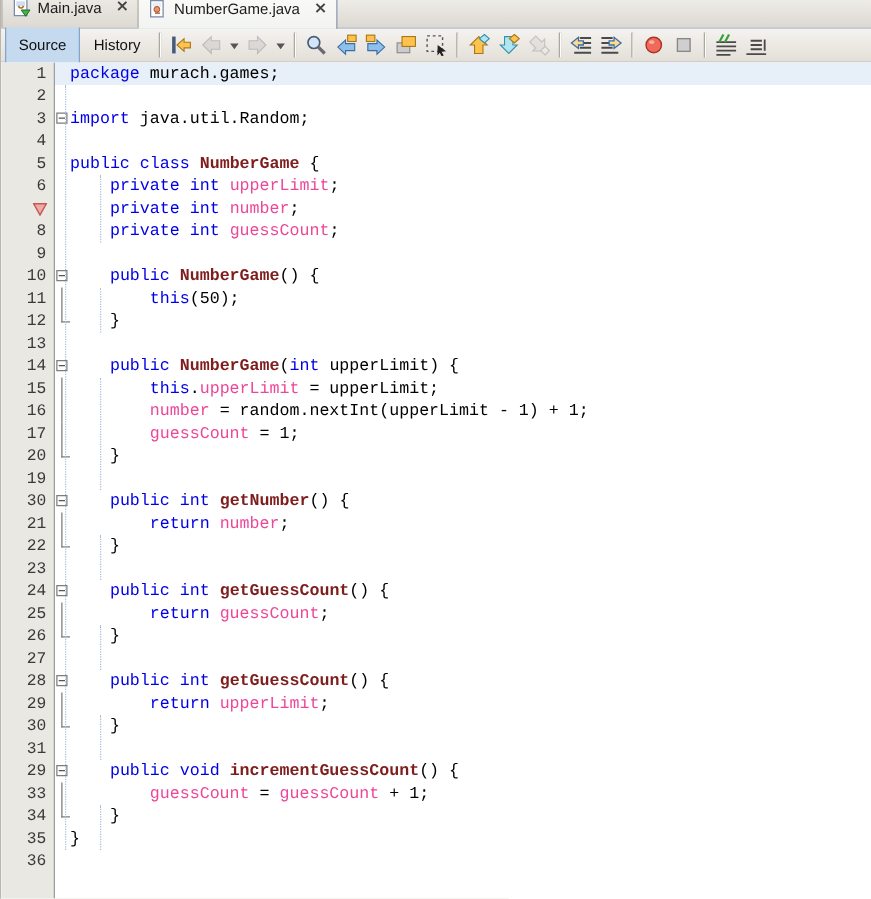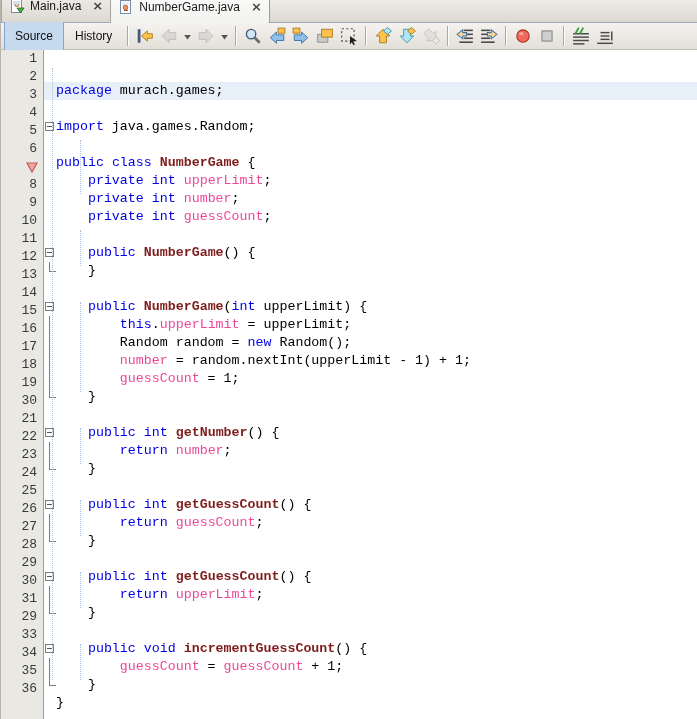--- a/index.html
+++ b/index.html
@@ -53,21 +53,21 @@
   
   #editor{flex:1 1 auto;display:flex;background:#fff;overflow:hidden;position:relative;}
   #gutter{
     width:43px;flex:0 0 43px;background:#e9e8e2;border-right:1px solid #9e9e9e;
     font-family:"Liberation Mono",monospace;font-size:13px;color:#3a3a3a;
   }
   .gline{height:18px;line-height:18px;text-align:right;padding-right:6px;position:relative;}
   .gline svg{position:absolute;right:5px;top:4px;}
   #content{flex:1 1 auto;position:relative;}
   .crow{height:18px;display:flex;position:relative;}
-  .crow.hl{background:#e7eff9;margin-top:32px;}
+  .crow.hl{background:#e7eff9;}
   .foldcell{width:12px;flex:0 0 12px;position:relative;}
   .foldbox{
     position:absolute;left:1px;top:4px;width:9px;height:9px;background:#fff;
     border:1px solid #7d7d7d;
   }
   .foldbox::after{
     content:"";position:absolute;left:1px;top:3px;width:5px;height:1px;background:#555;
   }
   .foldline{position:absolute;left:5px;top:0;bottom:0;width:1px;background:#7d7d7d;}
   .foldend-v{position:absolute;left:5px;top:0;height:10px;width:1px;background:#7d7d7d;}
@@ -312,21 +312,21 @@
         <div class="gline">8</div>
         <div class="gline">9</div>
         <div class="gline">10</div>
         <div class="gline">11</div>
         <div class="gline">12</div>
         <div class="gline">13</div>
         <div class="gline">14</div>
         <div class="gline">15</div>
         <div class="gline">16</div>
         <div class="gline">17</div>
-        <div class="gline">18</div>
+        <div class="gline">20</div>
         <div class="gline">19</div>
         <div class="gline">30</div>
         <div class="gline">21</div>
         <div class="gline">22</div>
         <div class="gline">23</div>
         <div class="gline">24</div>
         <div class="gline">25</div>
         <div class="gline">26</div>
         <div class="gline">27</div>
         <div class="gline">28</div>
@@ -345,21 +345,21 @@
           <pre class="codeline"><span class="k">package</span><span> murach.games;</span></pre>
         </div>
         <div class="crow">
           <span class="foldcell"></span>
           <pre class="codeline"></pre>
         </div>
         <div class="crow">
           <span class="foldcell">
             <span class="foldbox"></span>
           </span>
-          <pre class="codeline"><span class="k">import</span><span> java.games.Random;</span></pre>
+          <pre class="codeline"><span class="k">import</span><span> java.util.Random;</span></pre>
         </div>
         <div class="crow">
           <span class="foldcell"></span>
           <pre class="codeline"></pre>
         </div>
         <div class="crow">
           <span class="foldcell"></span>
           <pre class="codeline"><span class="k">public</span><span> </span><span class="k">class</span><span> </span><span class="n">NumberGame</span><span> {</span></pre>
         </div>
         <div class="crow">
@@ -376,20 +376,26 @@
         </div>
         <div class="crow">
           <span class="foldcell"></span>
           <pre class="codeline"></pre>
         </div>
         <div class="crow">
           <span class="foldcell">
             <span class="foldbox"></span>
           </span>
           <pre class="codeline"><span>    </span><span class="k">public</span><span> </span><span class="n">NumberGame</span><span>() {</span></pre>
+        </div>
+        <div class="crow">
+          <span class="foldcell">
+            <span class="foldline"></span>
+          </span>
+          <pre class="codeline"><span>        </span><span class="k">this</span><span>(50);</span></pre>
         </div>
         <div class="crow">
           <span class="foldcell">
             <span class="foldend-v"></span>
             <span class="foldend-h"></span>
           </span>
           <pre class="codeline"><span>    }</span></pre>
         </div>
         <div class="crow">
           <span class="foldcell"></span>
@@ -399,26 +405,20 @@
           <span class="foldcell">
             <span class="foldbox"></span>
           </span>
           <pre class="codeline"><span>    </span><span class="k">public</span><span> </span><span class="n">NumberGame</span><span>(</span><span class="k">int</span><span> upperLimit) {</span></pre>
         </div>
         <div class="crow">
           <span class="foldcell">
             <span class="foldline"></span>
           </span>
           <pre class="codeline"><span>        </span><span class="k">this</span><span>.</span><span class="f">upperLimit</span><span> = upperLimit;</span></pre>
-        </div>
-        <div class="crow">
-          <span class="foldcell">
-            <span class="foldline"></span>
-          </span>
-          <pre class="codeline"><span>        Random random = </span><span class="k">new</span><span> Random();</span></pre>
         </div>
         <div class="crow">
           <span class="foldcell">
             <span class="foldline"></span>
           </span>
           <pre class="codeline"><span>        </span><span class="f">number</span><span> = random.nextInt(upperLimit - 1) + 1;</span></pre>
         </div>
         <div class="crow">
           <span class="foldcell">
             <span class="foldline"></span>

